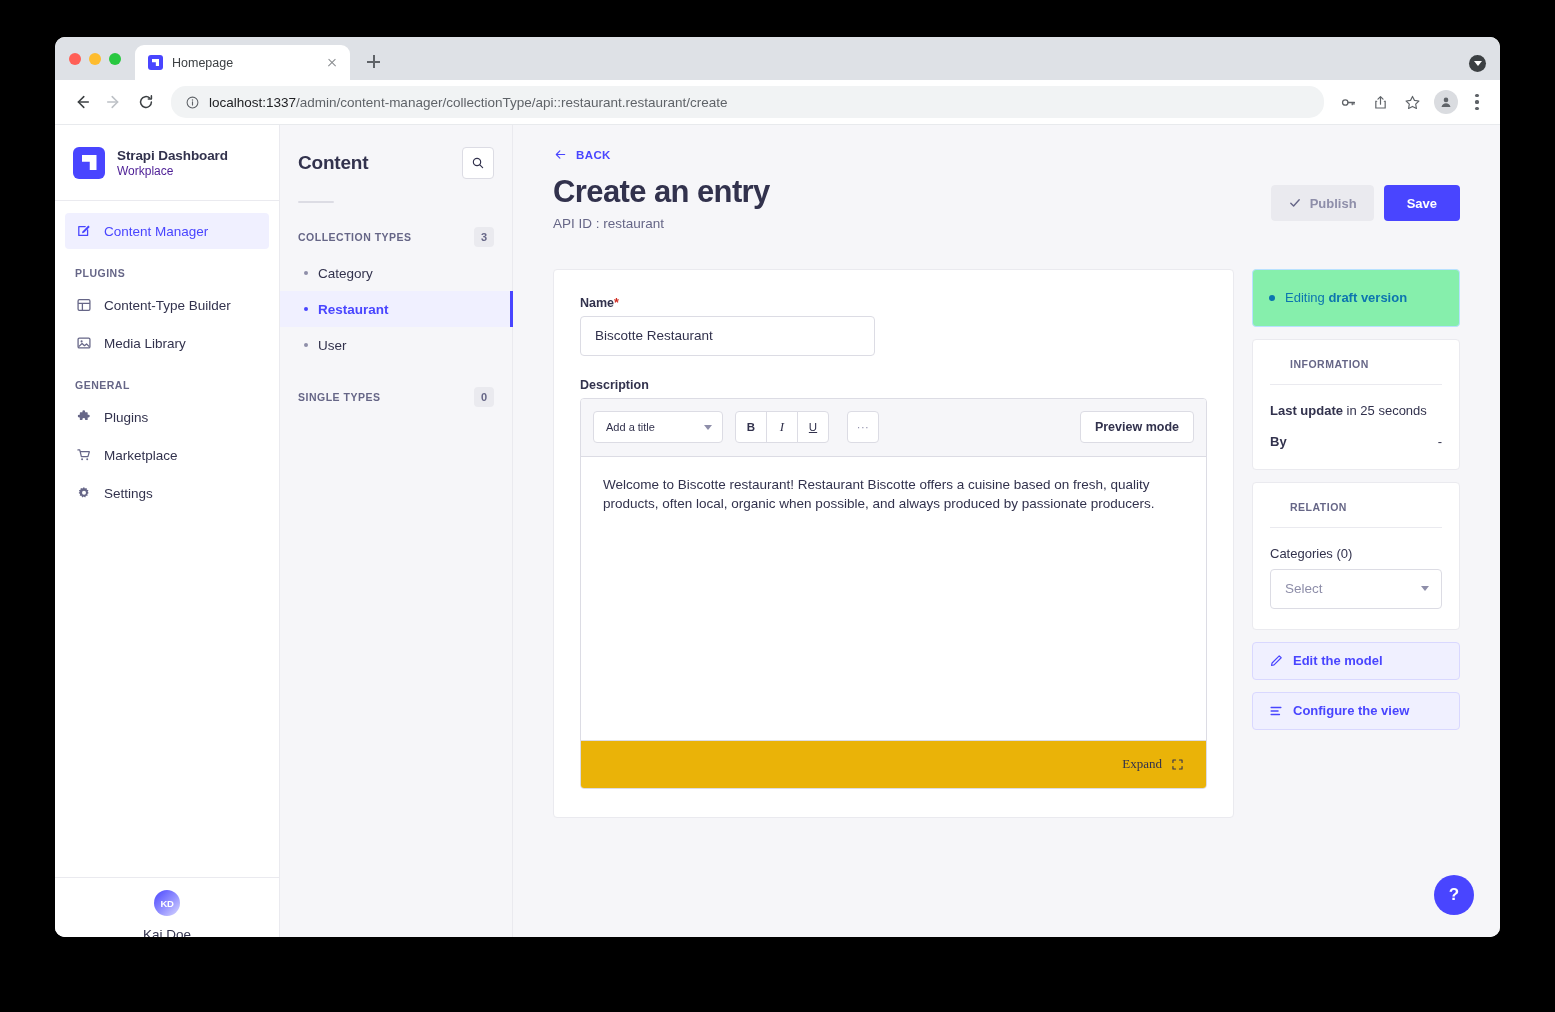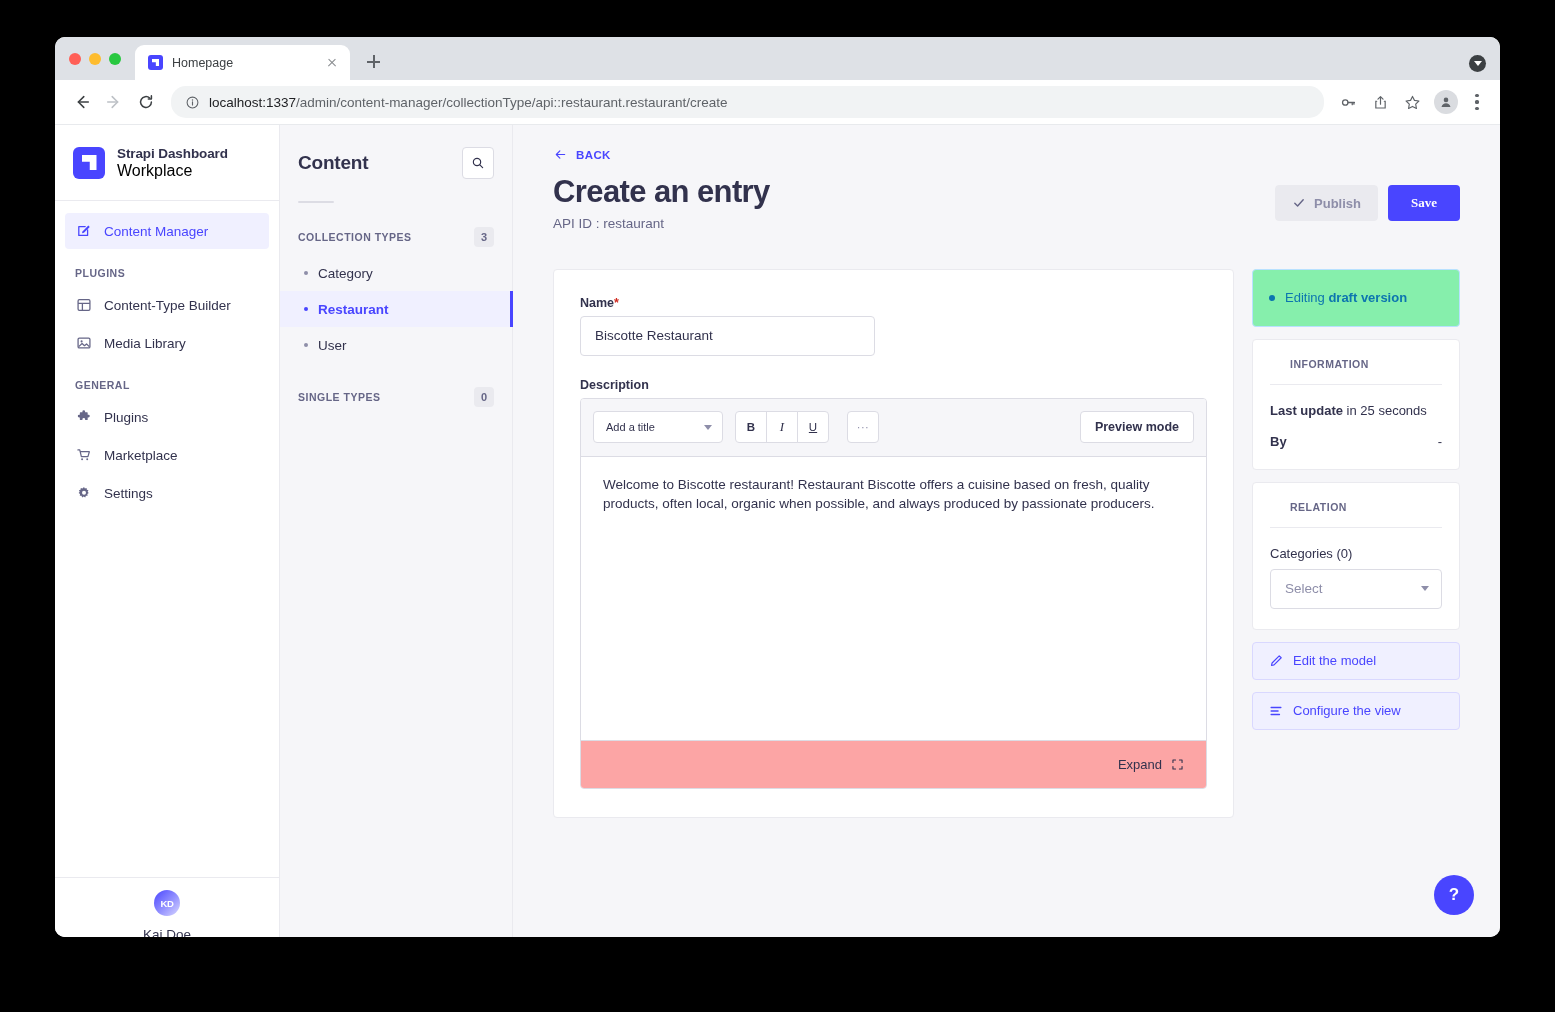--- a/index.html
+++ b/index.html
@@ -103,21 +103,21 @@
   .brand-logo{
     width:32px;height:32px;border-radius:6px;background:#4945ff;flex:0 0 32px;
     display:flex;align-items:center;justify-content:center;
   }
   .brand-logo:after{
     content:""; width:15px;height:15px;background:#fff;
     clip-path: polygon(0 0,100% 0,100% 100%,55% 100%,55% 45%,0 45%);
   }
   .brand-txt{ display:flex; flex-direction:column; gap:1px; }
   .brand-name{ font-size:13.5px; font-weight:700; color:#32324d; letter-spacing:-.1px;}
-  .brand-sub{ font-size:16px; color:#000000; }
+  .brand-sub{ font-size:12px; color:#4c1d95; }
 
   .nav-body{ flex:1; padding:12px 10px; overflow:hidden; }
   .nav-item{
     display:flex;align-items:center;gap:12px;height:36px;border-radius:4px;
     padding:0 10px; cursor:pointer; margin-bottom:2px;
   }
   .nav-item .ico{ width:17px;height:17px;flex:0 0 17px;display:flex;align-items:center;justify-content:center;}
   .nav-item .lbl{ font-size:13.5px; color:#32324d; }
   .nav-item.active{ background:#f0f0ff; }
   .nav-item.active .lbl{ color:#4945ff; font-weight:400; }
@@ -184,21 +184,21 @@
   .back-link .lbl{ font-size:11.5px;font-weight:700;color:#4945ff;letter-spacing:.4px;}
   .head-row{ display:flex;align-items:flex-start;justify-content:space-between; }
   .page-title{ font-size:31px;font-weight:700;color:#32324d;letter-spacing:-.6px;line-height:1.12;}
   .page-sub{ font-size:13.5px;color:#666687;margin-top:6px;}
   .head-actions{ display:flex;align-items:center;gap:10px;padding-top:10px;}
   .btn{
     height:36px;border-radius:4px;display:inline-flex;align-items:center;gap:8px;
     padding:0 16px;font-size:13px;font-weight:600;cursor:pointer;border:1px solid transparent;
   }
   .btn-publish{ background:#eaeaef;color:#8e8ea9;border-color:#eaeaef;}
-  .btn-save{ background:#4945ff;color:#fff;padding:0 22px;font-family:Liberation Serif, serif;}
+  .btn-save{ background:#4945ff;color:#fff;padding:0 22px;}
 
   .content-row{ display:flex;gap:18px;margin-top:38px;align-items:flex-start;}
   .form-card{
     flex:1; min-width:0; background:#fff;border:1px solid #eaeaef;border-radius:4px;
     padding:26px 26px 28px 26px;
   }
   .field-label{ font-size:12.5px;font-weight:600;color:#32324d;margin-bottom:6px;display:block;}
   .req{ color:#d02b20; }
   .text-input{
     width:295px;height:40px;border:1px solid #dcdce4;border-radius:4px;background:#fff;
@@ -227,22 +227,22 @@
   .fmt-solo{ border-radius:4px; margin-left:6px; }
   .preview-btn{
     margin-left:auto;height:32px;background:#fff;border:1px solid #dcdce4;border-radius:4px;
     padding:0 14px;display:flex;align-items:center;font-size:12.5px;font-weight:700;color:#32324d;cursor:pointer;
   }
   .editor-body{
     background:#fff;height:283px;padding:18px 22px;font-size:13.5px;color:#32324d;line-height:1.45;
     overflow:hidden;
   }
   .editor-foot{
-    background:#fca5a5;border-top:1px solid #dcdce4;height:48px;
-    display:flex;align-items:center;justify-content:flex-end;padding:0 22px;gap:9px;cursor:pointer;
+    background:#eab308;border-top:1px solid #dcdce4;height:48px;
+    display:flex;align-items:center;justify-content:flex-end;padding:0 22px;gap:9px;cursor:pointer;font-family:Liberation Serif, serif;
   }
   .expand-lbl{ font-size:13px;color:#32324d;}
 
   
   .rail{ width:208px;flex:0 0 208px;display:flex;flex-direction:column;gap:12px;}
   .draft-box{
     background:#86efac;border:1px solid #b8e1ff;border-radius:4px;height:58px;
     display:flex;align-items:center;gap:10px;padding:0 16px;
   }
   .draft-dot{ width:6px;height:6px;border-radius:50%;background:#0c75af;flex:0 0 6px;}
@@ -260,21 +260,21 @@
   .rel-label{ font-size:13px;color:#32324d;margin-bottom:8px;}
   .select-box{
     height:40px;border:1px solid #dcdce4;border-radius:4px;background:#fff;
     display:flex;align-items:center;justify-content:space-between;padding:0 12px 0 14px;
     font-size:13.5px;color:#8e8ea9;cursor:pointer;
   }
   .rail-btn{
     background:#f0f0ff;border:1px solid #d9d8ff;border-radius:4px;height:38px;
     display:flex;align-items:center;gap:10px;padding:0 16px;cursor:pointer;
   }
-  .rail-btn .lbl{ font-size:13px;font-weight:400;color:#4945ff;}
+  .rail-btn .lbl{ font-size:13px;font-weight:700;color:#4945ff;}
 
   .help-fab{
     position:absolute;right:26px;bottom:22px;width:40px;height:40px;border-radius:50%;
     background:#4945ff;display:flex;align-items:center;justify-content:center;cursor:pointer;
     color:#fff;font-size:17px;font-weight:700;
   }
 </style>
 </head>
 <body>
 

